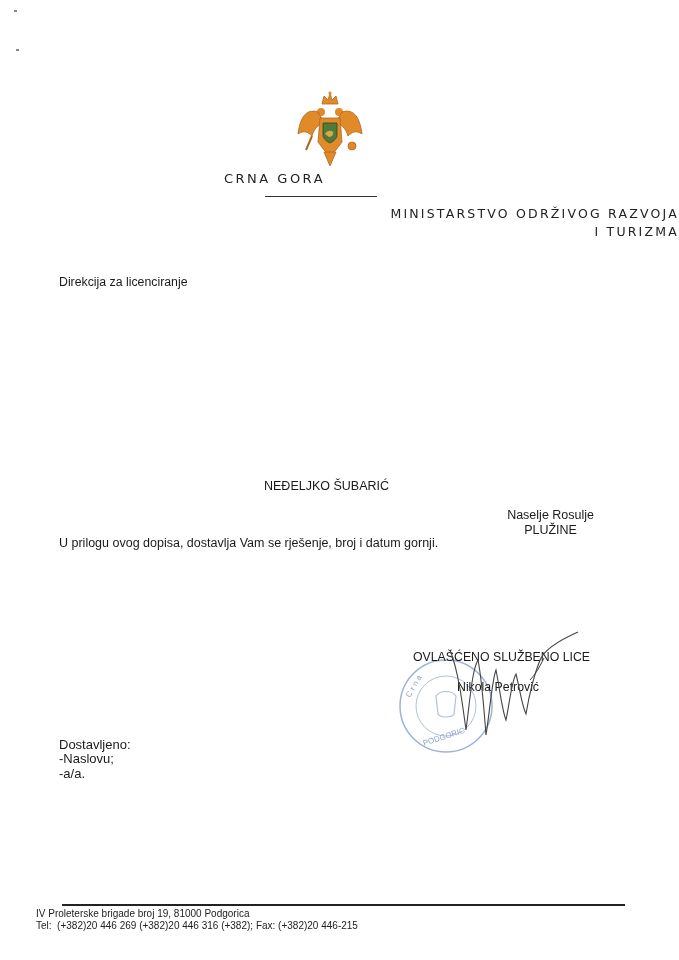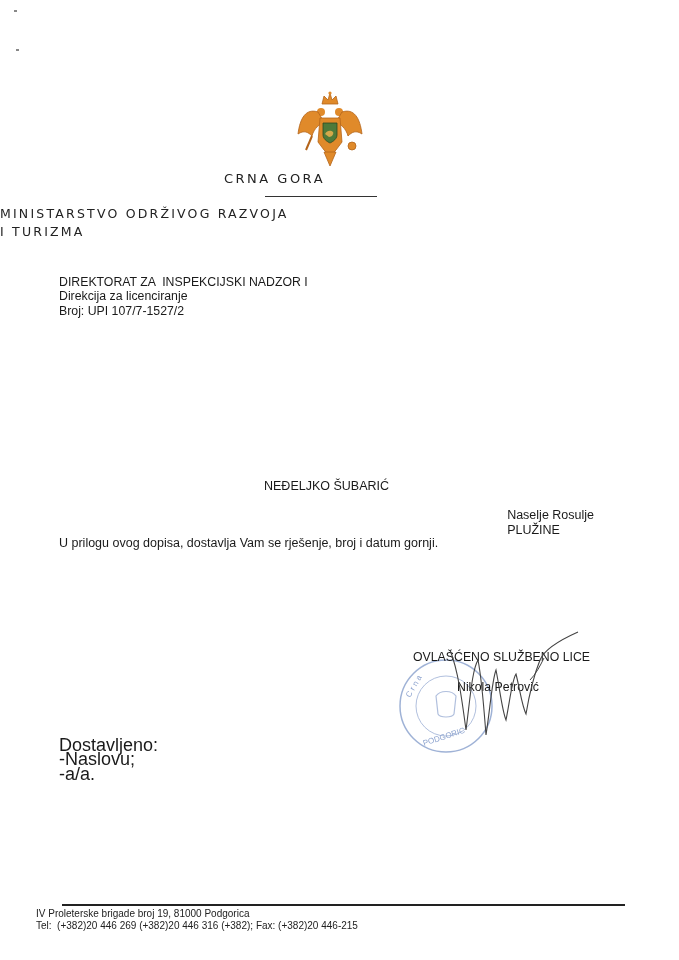--- a/index.html
+++ b/index.html
@@ -10,33 +10,33 @@
     }
     .abs { position: absolute; }
     .dot { position: absolute; width: 3px; height: 2px; background: #888; }
     .coat { left: 292px; top: 90px; width: 76px; height: 78px; }
     .country {
       left: 0; width: 549px; top: 171px; text-align: center;
       font-family: "DejaVu Sans", sans-serif; font-size: 13px; letter-spacing: 2.5px; color: #222;
     }
     .hr-top { left: 265px; top: 196px; width: 112px; height: 1px; background: #333; }
     .ministry {
-      left: 0; width: 679px; top: 205px; text-align: left;
+      left: 0; width: 679px; top: 205px; text-align: right;
       font-family: "DejaVu Sans", sans-serif; font-size: 12.5px; letter-spacing: 2.2px; line-height: 18px; color: #222;
     }
     .sender { left: 59px; top: 275px; font-size: 12.3px; line-height: 14.3px; color: #1a1a1a; }
     .recipient { left: 264px; top: 479px; font-size: 12.5px; }
-    .address { right: 85px; top: 508px; text-align: left; font-size: 12.5px; line-height: 14.5px; }
+    .address { right: 85px; top: 508px; text-align: center; font-size: 12.5px; line-height: 14.5px; }
     .body-text { left: 59px; top: 536px; font-size: 12.5px; }
     .signature-block { left: 413px; top: 650px; width: 200px; }
     .sig-title { position: absolute; left: 0; top: 0; font-size: 12.3px; white-space: nowrap; }
     .sig-name { position: absolute; left: 44px; top: 30px; font-size: 12.3px; white-space: nowrap; }
     .stamp { left: 396px; top: 656px; width: 100px; height: 100px; }
     .scribble { left: 440px; top: 630px; width: 145px; height: 110px; }
-    .delivered { left: 59px; top: 738px; font-size: 18px; line-height: 14.3px; }
+    .delivered { left: 59px; top: 738px; font-size: 13px; line-height: 14.3px; }
     .hr-footer { left: 62px; top: 904px; width: 563px; height: 2px; background: #222; }
     .footer {
       left: 0; width: 679px; top: 908px; text-align: left;
       font-size: 10px; line-height: 11.5px; color: #222; padding-left: 36px;
     }
   </style>
 </head>
 <body>
 
 <div class="dot" style="left:14px;top:10px;"></div>
@@ -67,23 +67,21 @@
 </div>
 
 <div class="abs country">CRNA GORA</div>
 <div class="abs hr-top"></div>
 <div class="abs ministry">
   <div>MINISTARSTVO ODRŽIVOG RAZVOJA</div>
   <div>I TURIZMA</div>
 </div>
 
 <div class="abs sender">
-  <div style="white-space:pre;">DIREKTORAT ZA  INSPEKCIJSKI NADZOR I</div>
   <div>Direkcija za licenciranje</div>
-  <div>Broj: UPI 107/7-1527/2</div>
 </div>
 
 <div class="abs recipient">NEĐELJKO ŠUBARIĆ</div>
 <div class="abs address">
   <div>Naselje Rosulje</div>
   <div>PLUŽINE</div>
 </div>
 
 <div class="abs body-text">U prilogu ovog dopisa, dostavlja Vam se rješenje, broj i datum gornji.</div>
 

